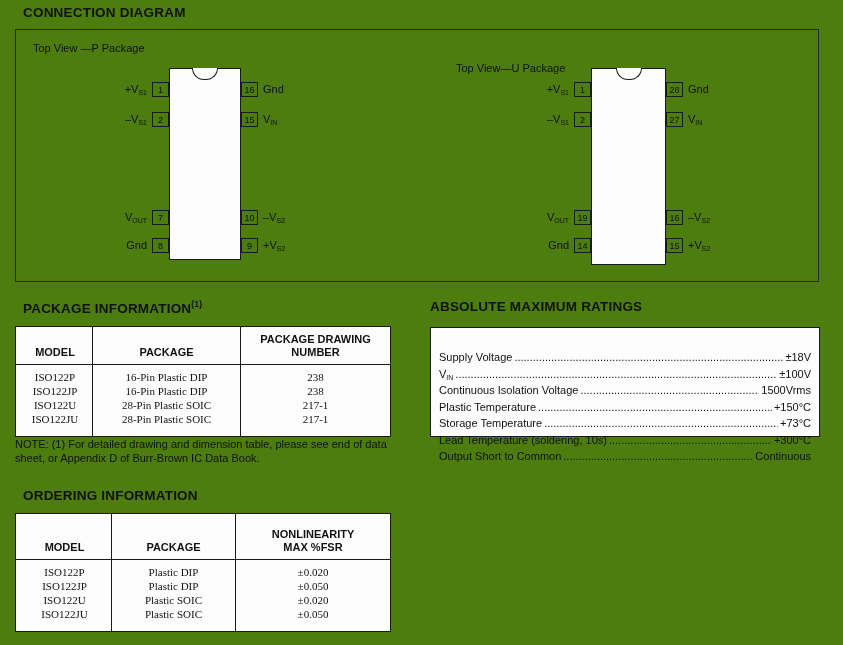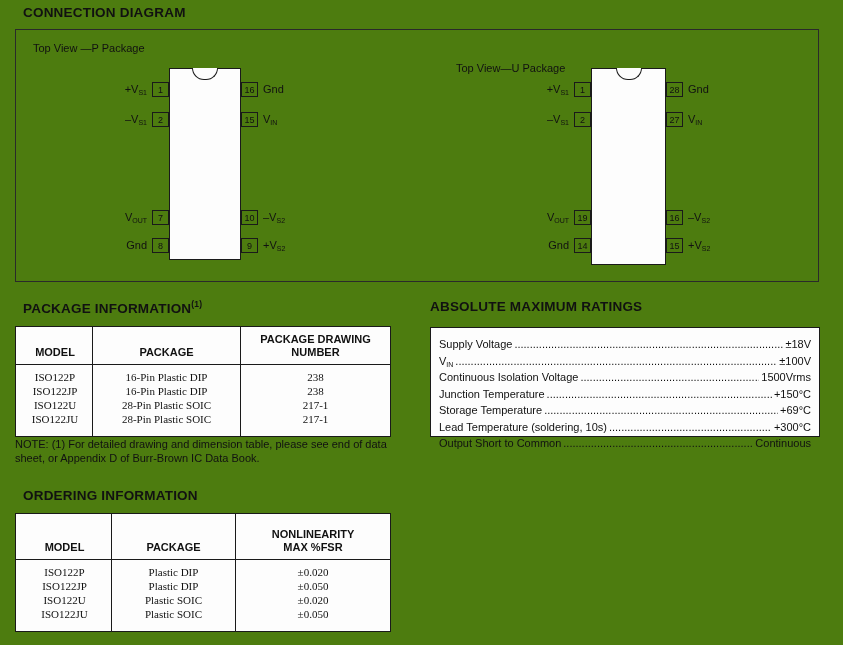--- a/index.html
+++ b/index.html
@@ -38,21 +38,21 @@
   .ds-table tbody tr:last-child td { padding-bottom:10px; }
   .pkg-table { left:15px; top:326px; width:375px; }
   .pkg-table thead th { height:38px; }
   .ord-table { left:15px; top:513px; width:375px; }
   .ord-table thead th { height:46px; }
 
   .note { position:absolute; left:15px; top:437px; width:400px; font-size:11px; line-height:14px; }
 
   
   .amr-box { position:absolute; left:430px; top:327px; width:390px; height:110px;
-             border:1px solid #1a1a1a; padding:10px 8px; background:#fdfdfd; }
+             border:1px solid #1a1a1a; padding:23px 8px; background:#fdfdfd; }
   .amr-line { display:flex; align-items:baseline; font-size:11px; line-height:13.5px; }
   .amr-label { white-space:nowrap; }
   .amr-dots { flex:1 1 auto; overflow:hidden; white-space:nowrap; margin:0 2px; }
   .amr-dots::after { content:"......................................................................................................................................................................."; }
   .amr-value { white-space:nowrap; }
 </style>
 </head>
 <body>
 
 <div class="page">
@@ -199,28 +199,28 @@
       <span class="amr-label"><span>V</span><span class="sub">IN</span></span>
       <span class="amr-dots"></span>
       <span class="amr-value">±100V</span>
     </div>
     <div class="amr-line">
       <span class="amr-label"><span>Continuous Isolation Voltage</span><span class="sub"></span></span>
       <span class="amr-dots"></span>
       <span class="amr-value">1500Vrms</span>
     </div>
     <div class="amr-line">
-      <span class="amr-label"><span>Junction Temperature</span><span class="sub"></span></span>
+      <span class="amr-label"><span>Plastic Temperature</span><span class="sub"></span></span>
       <span class="amr-dots"></span>
       <span class="amr-value">+150°C</span>
     </div>
     <div class="amr-line">
       <span class="amr-label"><span>Storage Temperature</span><span class="sub"></span></span>
       <span class="amr-dots"></span>
-      <span class="amr-value">+69°C</span>
+      <span class="amr-value">+73°C</span>
     </div>
     <div class="amr-line">
       <span class="amr-label"><span>Lead Temperature (soldering, 10s)</span><span class="sub"></span></span>
       <span class="amr-dots"></span>
       <span class="amr-value">+300°C</span>
     </div>
     <div class="amr-line">
       <span class="amr-label"><span>Output Short to Common</span><span class="sub"></span></span>
       <span class="amr-dots"></span>
       <span class="amr-value">Continuous</span>

